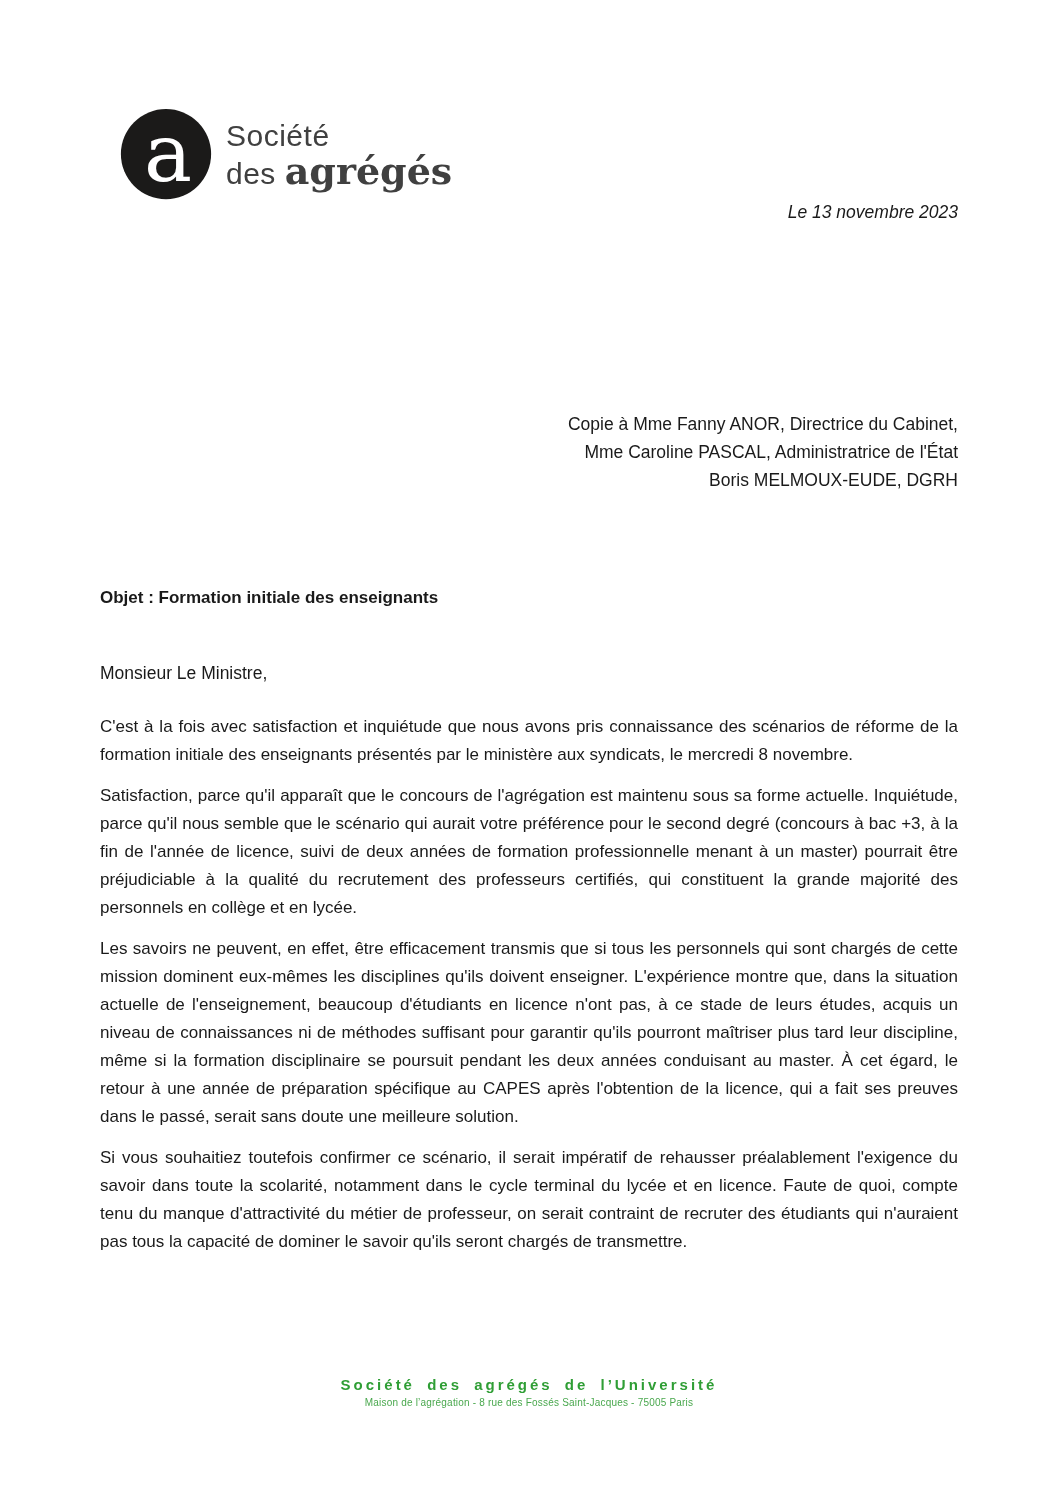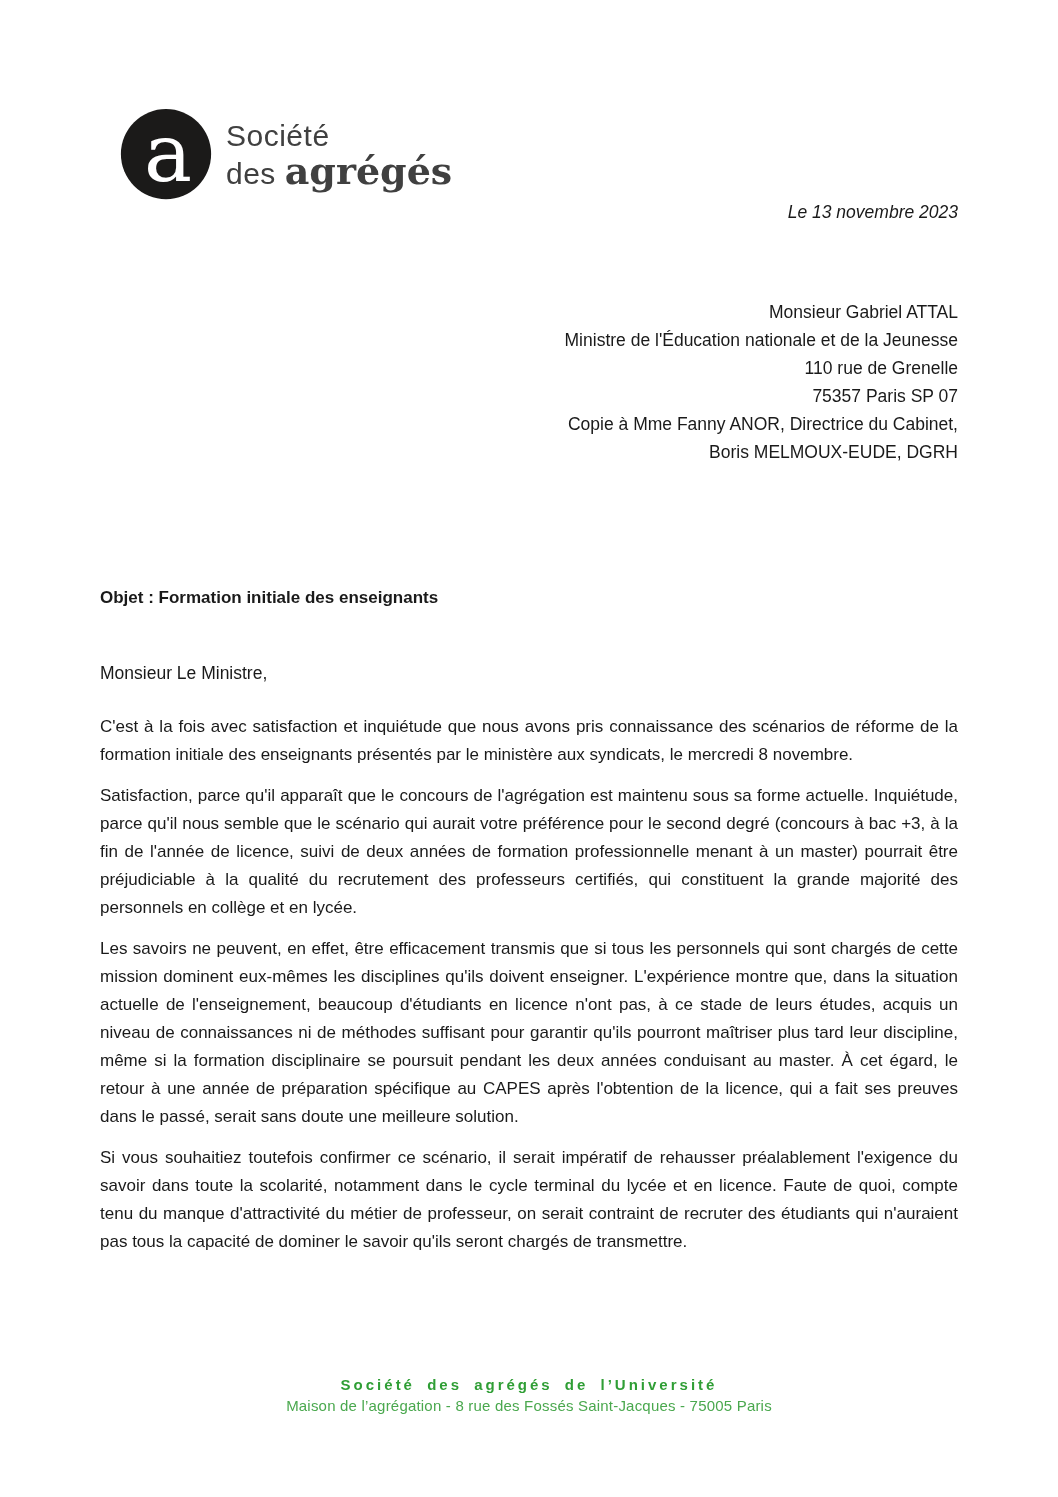--- a/index.html
+++ b/index.html
@@ -35,21 +35,21 @@
     font-size:17px; line-height:28px;
     text-align:justify;
     margin-bottom:13px;
   }
   
   .footer { position:absolute; top:1376px; left:0; width:100%; text-align:center; }
   .footer-line1 {
     font-size:15px; font-weight:bold;
     letter-spacing:3px; word-spacing:5px;
   }
-  .footer-line2 { font-size:15px; margin-top:4px; letter-spacing:0.2px; }
+  .footer-line2 { font-size:10px; margin-top:4px; letter-spacing:0.2px; }
 </style>
 </head>
 <body>
 
 <div class="page">
 
   <div class="logo">
     <div class="logo-mark">
       <svg viewBox="0 0 100 100" width="96" height="96" aria-hidden="true">
         <circle cx="50" cy="48" r="47" fill="#1b1a19"></circle>
@@ -57,29 +57,24 @@
       </svg>
     </div>
     <div class="logo-text" style="color: #404040;">
       <div class="logo-line1">Société</div>
       <div class="logo-line2"><span>des </span><span class="brand">agrégés</span></div>
     </div>
   </div>
 
   <div class="date-block">Le 13 novembre 2023</div>
 
-  <div class="recipient-block">
-    <div>Monsieur Gabriel ATTAL</div>
-    <div>Ministre de l'Éducation nationale et de la Jeunesse</div>
-    <div>110 rue de Grenelle</div>
-    <div>75357 Paris SP 07</div>
-  </div>
 
   <div class="copy-block">
     <div>Copie à Mme Fanny ANOR, Directrice du Cabinet,</div>
+    <div>Mme Caroline PASCAL, Administratrice de l'État</div>
     <div>Boris MELMOUX-EUDE, DGRH</div>
   </div>
 
   <div class="subject">Objet : Formation initiale des enseignants</div>
 
   <div class="salutation">Monsieur Le Ministre,</div>
 
   <div class="body">
     <p>C'est à la fois avec satisfaction et inquiétude que nous avons pris connaissance des scénarios de réforme de la formation initiale des enseignants présentés par le ministère aux syndicats, le mercredi 8 novembre.</p>
     <p>Satisfaction, parce qu'il apparaît que le concours de l'agrégation est maintenu sous sa forme actuelle. Inquiétude, parce qu'il nous semble que le scénario qui aurait votre préférence pour le second degré (concours à bac +3, à la fin de l'année de licence, suivi de deux années de formation professionnelle menant à un master) pourrait être préjudiciable à la qualité du recrutement des professeurs certifiés, qui constituent la grande majorité des personnels en collège et en lycée.</p>

